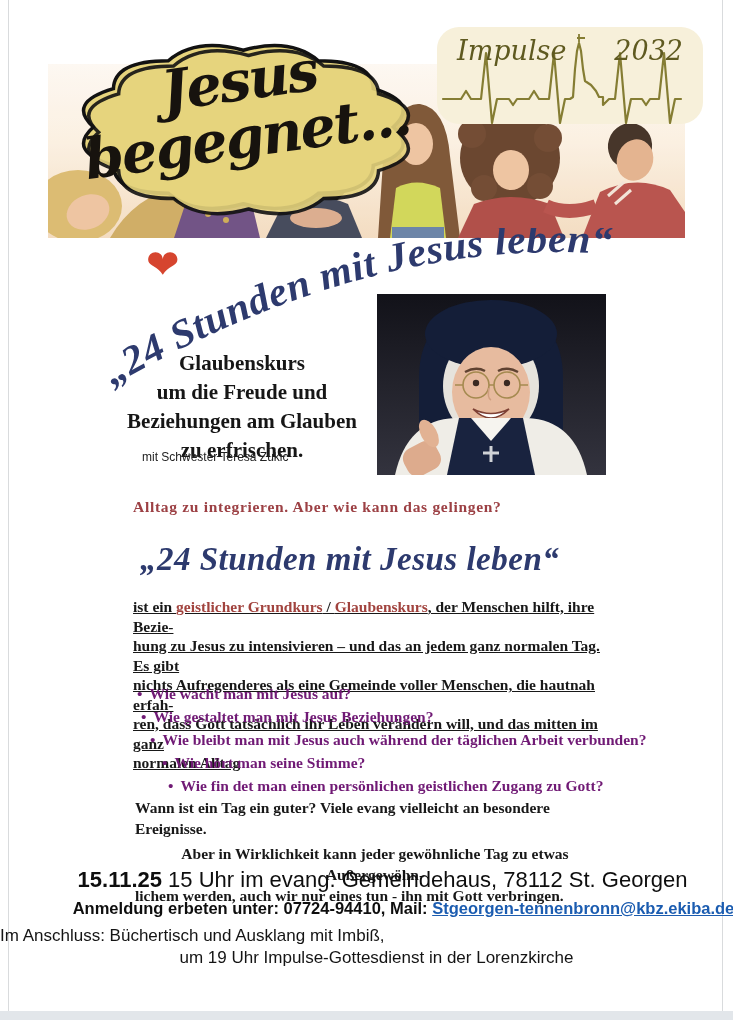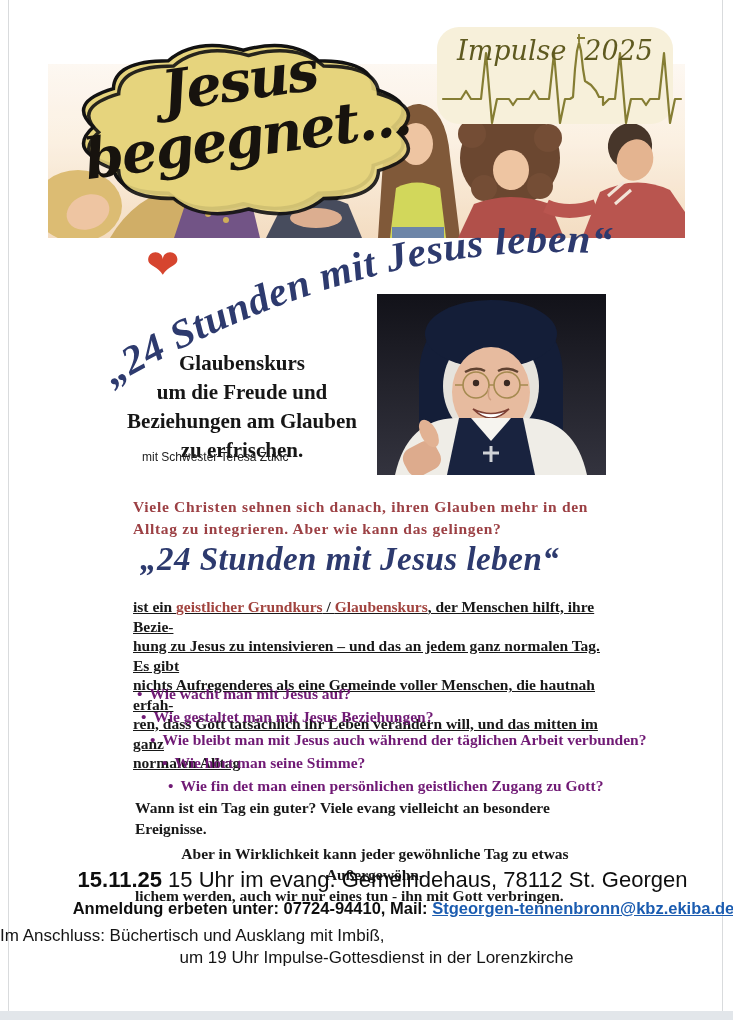--- a/index.html
+++ b/index.html
@@ -20,21 +20,21 @@
   .blob-text{
     left:78px;top:52px;width:330px;text-align:center;
     transform:rotate(-8deg);
     font-family:"DejaVu Serif",serif;font-style:italic;font-weight:bold;
     color:#17130e;line-height:1.02;letter-spacing:-2px;
   }
   .blob-line1{font-size:56px;}
   .blob-line2{font-size:56px;}
 
   
-  .badge{left:437px;top:27px;width:236px;height:97px;background:#f7f0da;border-radius:22px;}
+  .badge{left:437px;top:27px;width:266px;height:97px;background:#f7f0da;border-radius:22px;}
   .badge-word{position:absolute;left:20px;top:8px;font-family:"DejaVu Serif",serif;
     font-style:italic;font-size:27px;color:#5f5a20;}
   .badge-year{position:absolute;right:20px;top:8px;font-family:"DejaVu Serif",serif;
     font-style:italic;font-size:27px;color:#5f5a20;}
   .badge-ekg{position:absolute;left:0;top:0;width:246px;height:97px;}
 
   
   .heart{left:146px;top:244px;font-size:40px;color:#d6452f;
     font-family:"DejaVu Sans",sans-serif;line-height:1;}
 
@@ -160,21 +160,21 @@
   </div>
 
   <div class="abs badge">
     <svg class="badge-ekg" viewBox="0 0 246 97" aria-hidden="true">
       <path d="M6 72 H24 L29 64 34 72 H44 L49 26 55 96 60 72 H72 L76 78 80 72 H92 L97 64 102 72 H112 L117 26 123 96 128 72 H133
                L136 70 138 42 140 24 142 16 144 24 146 42 148 54 154 58 159 64 162 70 166 70 166 78 172 72 H178
                L183 26 189 96 194 72 H205 L209 78 213 72 H222 L227 26 233 96 238 72 H244" fill="none" stroke="#857d33" stroke-width="2.2" stroke-linejoin="round" stroke-linecap="round"></path>
       <path d="M140 11 H148 M142 7 V15" stroke="#857d33" stroke-width="1.8"></path>
     </svg>
     <span class="badge-word">Impulse</span>
-    <span class="badge-year">2025</span>
+    <span class="badge-year">2032</span>
   </div>
 
   <div class="abs heart">❤</div>
 
   <svg class="arc-svg abs" viewBox="0 228 733 170" aria-hidden="false">
     <defs>
       <path id="arcp" d="M112 386 Q378 232 622 255" fill="none"></path>
     </defs>
     <text font-size="40" font-weight="bold" font-style="italic" fill="#2d3a6e" font-family="Liberation Serif, serif" letter-spacing="0.5">
       <textPath href="#arcp" textLength="525" lengthAdjust="spacingAndGlyphs">„24 Stunden mit Jesus leben“</textPath>
@@ -213,21 +213,20 @@
 
   <div class="abs intro">
     <div>Glaubenskurs</div>
     <div>um die Freude und</div>
     <div>Beziehungen am Glauben</div>
     <div>zu erfrischen.</div>
   </div>
   <div class="abs subline">mit Schwester Teresa Zukic</div>
 
   <div class="abs lead">
-    <div>Viele Christen sehnen sich danach, ihren Glauben mehr in den</div>
     <div>Alltag zu integrieren. Aber wie kann das gelingen?</div>
   </div>
 
   <div class="abs headline2">„24 Stunden mit Jesus leben“</div>
 
   <div class="abs bodytext">
     <div><span>ist ein </span><span class="red">geistlicher Grundkurs</span><span> / </span><span class="red">Glaubenskurs</span><span>, der Menschen hilft, ihre Bezie-</span></div>
     <div>hung zu Jesus zu intensivieren – und das an jedem ganz normalen Tag. Es gibt</div>
     <div>nichts Aufregenderes als eine Gemeinde voller Menschen, die hautnah erfah-</div>
     <div>ren, dass Gott tatsächlich ihr Leben verändern will, und das mitten im ganz</div>

